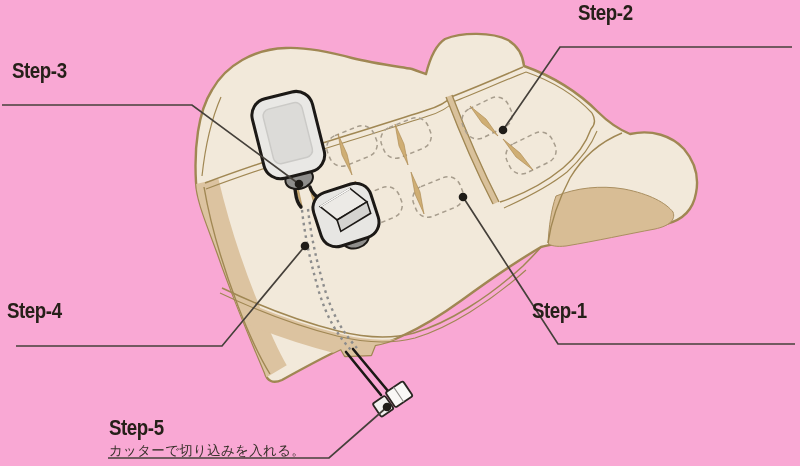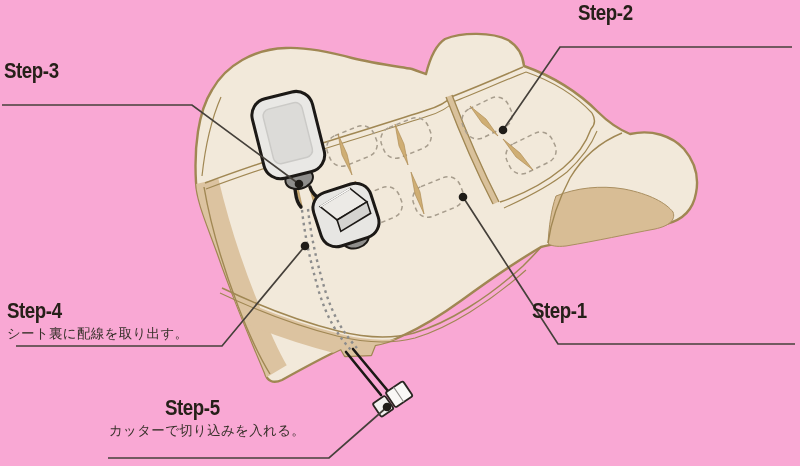--- a/index.html
+++ b/index.html
@@ -138,31 +138,30 @@
     <circle cx="299" cy="184" r="4.3"></circle>
     <circle cx="305" cy="246" r="4.3"></circle>
     <circle cx="387" cy="407" r="4.3"></circle>
   </g>
 </svg>
 
   <div class="step" style="left:578px;top:1px;">
     <div class="step-title">Step-2</div>
   </div>
 
-  <div class="step" style="left:4px;top:59px;">
+  <div class="step" style="left:12px;top:59px;">
     <div class="step-title">Step-3</div>
   </div>
 
   <div class="step" style="left:7px;top:299px;">
     <div class="step-title">Step-4</div>
-    <div class="step-desc">シート裏に配線を取り出す。</div>
   </div>
 
   <div class="step" style="left:532px;top:299px;">
     <div class="step-title">Step-1</div>
   </div>
 
-  <div class="step" style="left:109px;top:396px;text-align:center;">
+  <div class="step" style="left:109px;top:416px;">
     <div class="step-title">Step-5</div>
     <div class="step-desc">カッターで切り込みを入れる。</div>
   </div>
 
 </div>
 
 </body></html>

